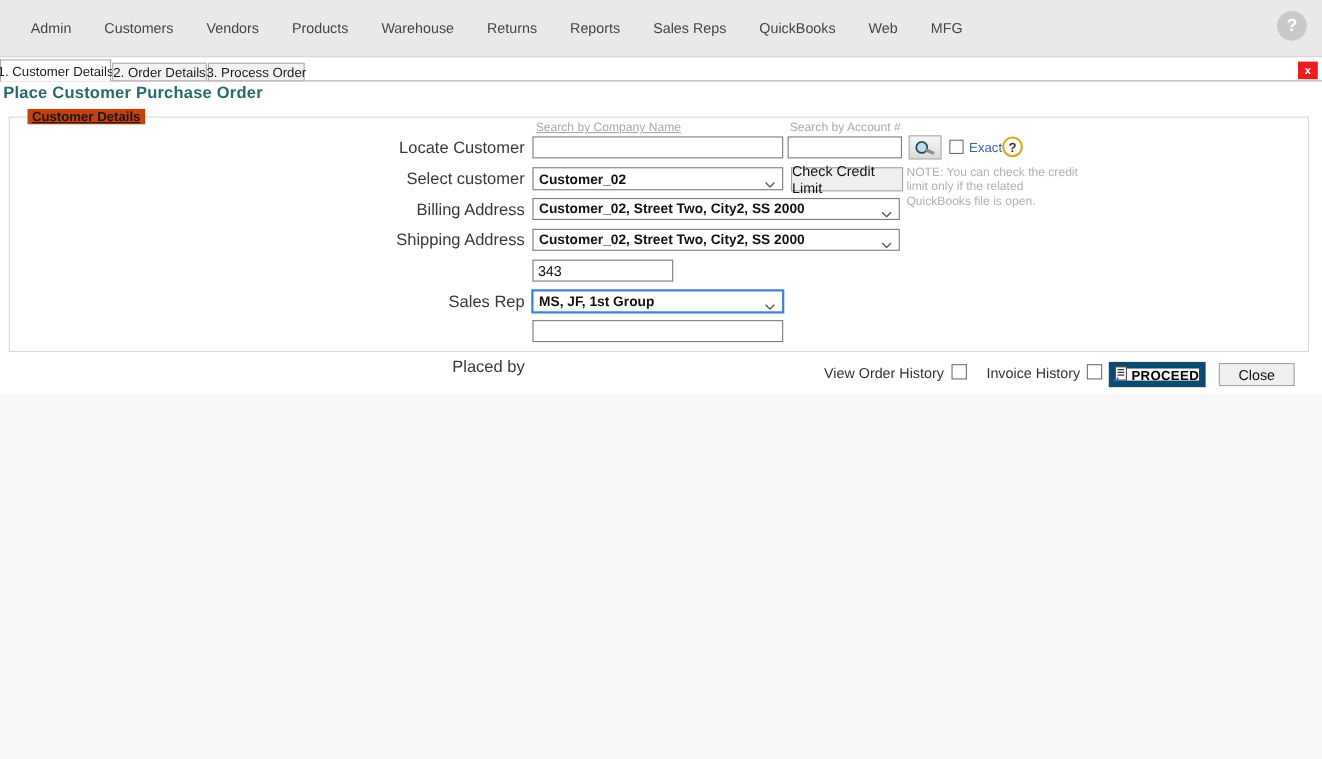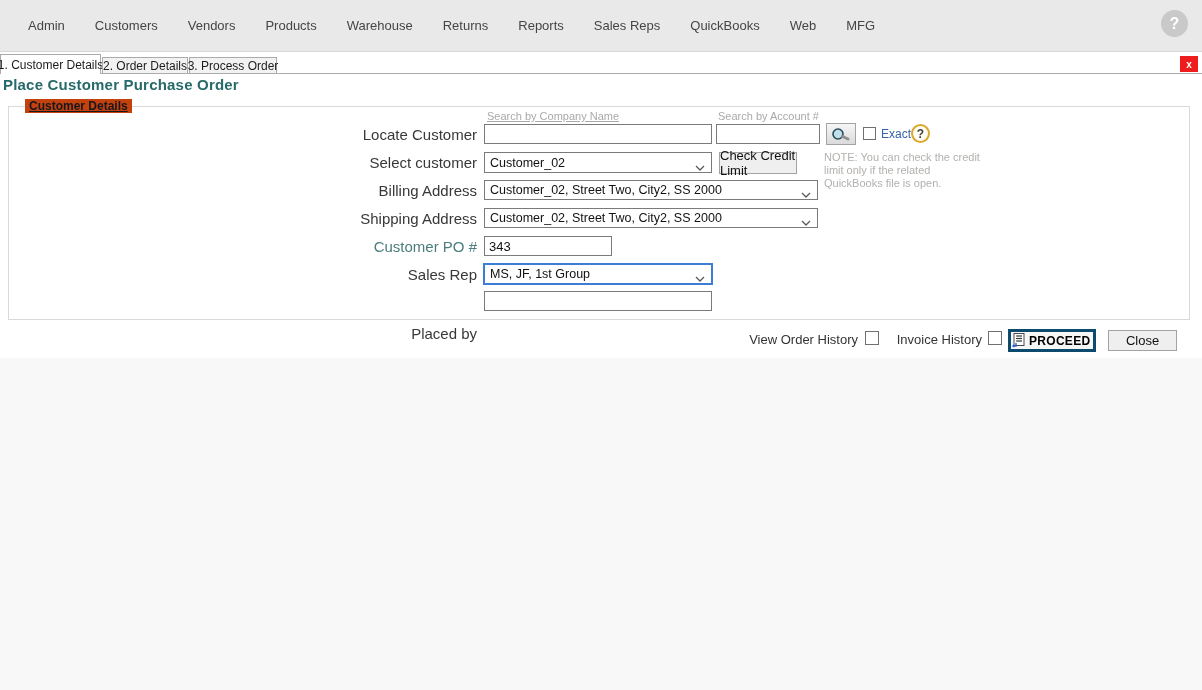--- a/index.html
+++ b/index.html
@@ -69,21 +69,21 @@
     position:absolute; font-size:11px; color:#a9a9a9; white-space:nowrap;
   }
   .text-input {
     position:absolute; border:1px solid #7a7a7a; background:#ffffff;
     font-family:"Liberation Sans", sans-serif; font-size:13px; color:#111;
     padding:0 4px; outline:none;
   }
   .combo {
     position:absolute; border:1px solid #7a7a7a; background:#ffffff;
     font-size:12.5px; color:#111; display:flex; align-items:center;
-    padding:0 22px 0 5px; white-space:nowrap; overflow:hidden;
+    padding:0 22px 0 5px; white-space:nowrap; overflow:hidden;font-weight:bold;
   }
   .combo.focus { border:2px solid #3c7ed6; }
   .combo .chev { position:absolute; right:6px; top:50%; margin-top:-3px; }
   .win-btn {
     position:absolute; border:1px solid #a3a3a3; background:#efefef;
     font-family:"Liberation Sans", sans-serif; font-size:13px; color:#111;
     display:flex; align-items:center; justify-content:center; cursor:default;
   }
   .search-btn { background:linear-gradient(#f6f6f6,#dadada); }
   .checkbox {
@@ -99,22 +99,22 @@
   }
   .note {
     position:absolute; left:824px; top:151px; width:160px;
     font-size:11px; line-height:1.2; color:#b3b1ae;
   }
 
   
   .foot-label { position:absolute; font-size:13px; color:#333; text-align:right; white-space:nowrap; }
   .proceed-btn {
     position:absolute; left:1008px; top:329px; width:88px; height:23px;
-    border:3px solid #0c4a6e; background:#f7f7f7;
-    display:flex; align-items:center; justify-content:flex-start; gap:4px;
+    border:6px solid #0c4a6e; background:#f7f7f7;
+    display:flex; align-items:center; justify-content:flex-end; gap:4px;
   }
   .proceed-btn span { font-size:12px; font-weight:bold; color:#000; letter-spacing:.3px; }
   .close-btn { left:1108px; top:330px; width:69px; height:21px; background:#efefef; }
 </style>
 </head>
 <body>
 
 <div class="page">
 
   <div class="menubar">
@@ -166,21 +166,21 @@
 
   <div class="flabel" style="top:154px;">Select customer</div>
   <div class="combo" style="left:484px; top:152px; width:228px; height:21px;">
     <span>Customer_02</span>
     <span class="chev">
       <svg width="10" height="6" viewBox="0 0 10 6">
           <polyline points="1,1 5,5 9,1" fill="none" stroke="#5a5a5a" stroke-width="1.3"></polyline>
         </svg>
     </span>
   </div>
-  <div class="win-btn" style="left:719px; top:152px; width:78px; height:22px;">Check Credit Limit</div>
+  <div class="win-btn" style="left:719px; top:152px; width:102px; height:22px;">Check Credit Limit</div>
   <div class="note">NOTE: You can check the credit limit only if the related QuickBooks file is open.</div>
 
   <div class="flabel" style="top:182px;">Billing Address</div>
   <div class="combo" style="left:484px; top:180px; width:334px; height:20px;">
     <span>Customer_02, Street Two, City2, SS 2000</span>
     <span class="chev">
       <svg width="10" height="6" viewBox="0 0 10 6">
           <polyline points="1,1 5,5 9,1" fill="none" stroke="#5a5a5a" stroke-width="1.3"></polyline>
         </svg>
     </span>
@@ -189,21 +189,20 @@
   <div class="flabel" style="top:210px;">Shipping Address</div>
   <div class="combo" style="left:484px; top:208px; width:334px; height:20px;">
     <span>Customer_02, Street Two, City2, SS 2000</span>
     <span class="chev">
       <svg width="10" height="6" viewBox="0 0 10 6">
           <polyline points="1,1 5,5 9,1" fill="none" stroke="#5a5a5a" stroke-width="1.3"></polyline>
         </svg>
     </span>
   </div>
 
-  <div class="flabel teal" style="top:238px;">Customer PO #</div>
   <input class="text-input" style="left: 484px; top: 236px; width: 128px; height: 20px;" type="text" value="343">
 
   <div class="flabel" style="top:266px;">Sales Rep</div>
   <div class="combo focus" style="left:483px; top:263px; width:230px; height:22px;">
     <span>MS, JF, 1st Group</span>
     <span class="chev">
       <svg width="10" height="6" viewBox="0 0 10 6">
           <polyline points="1,1 5,5 9,1" fill="none" stroke="#5a5a5a" stroke-width="1.3"></polyline>
         </svg>
     </span>

